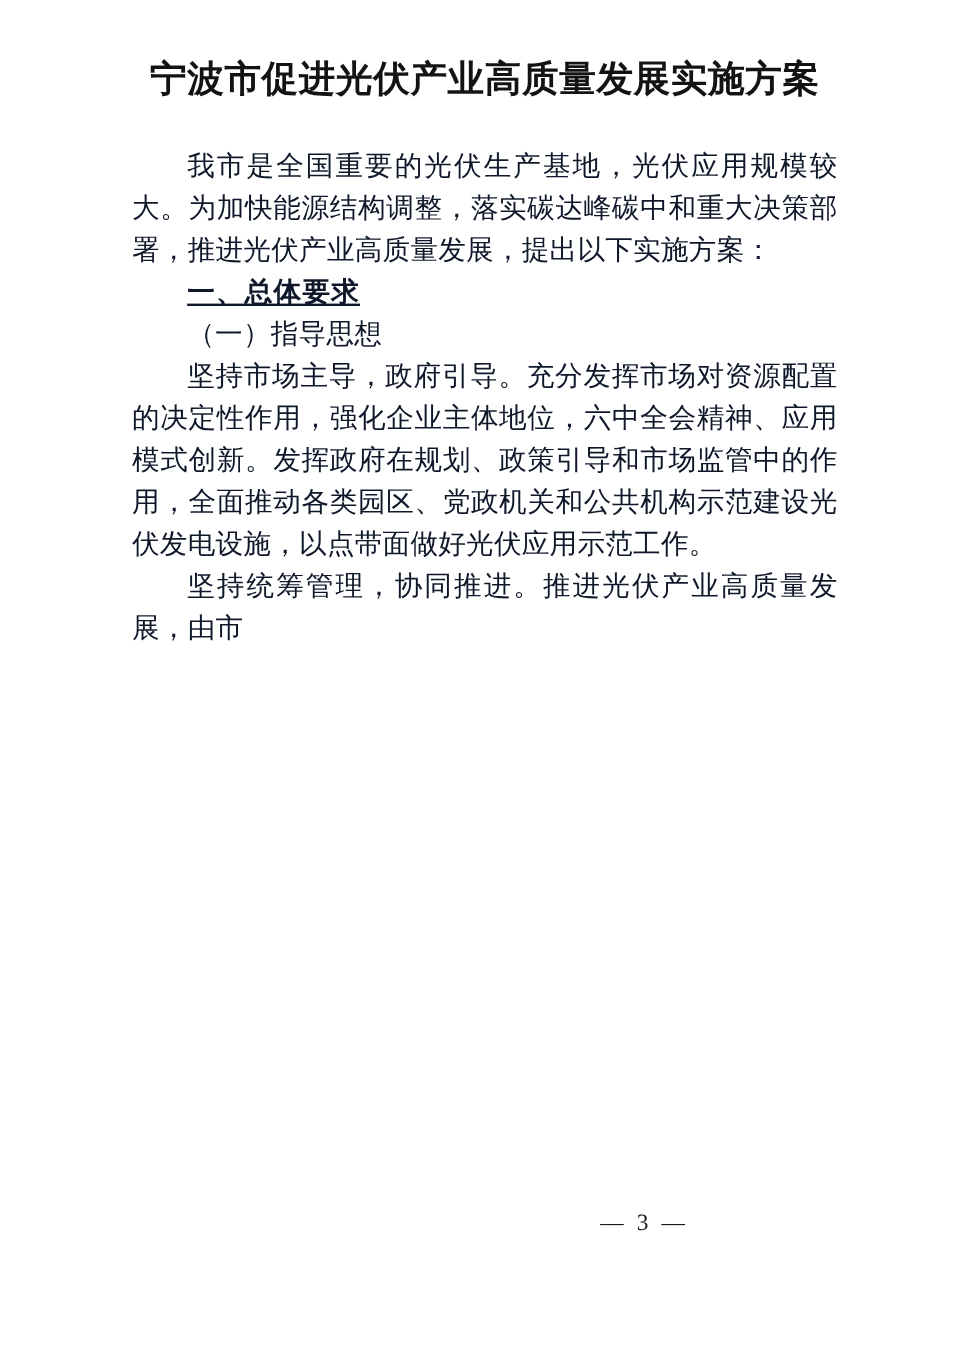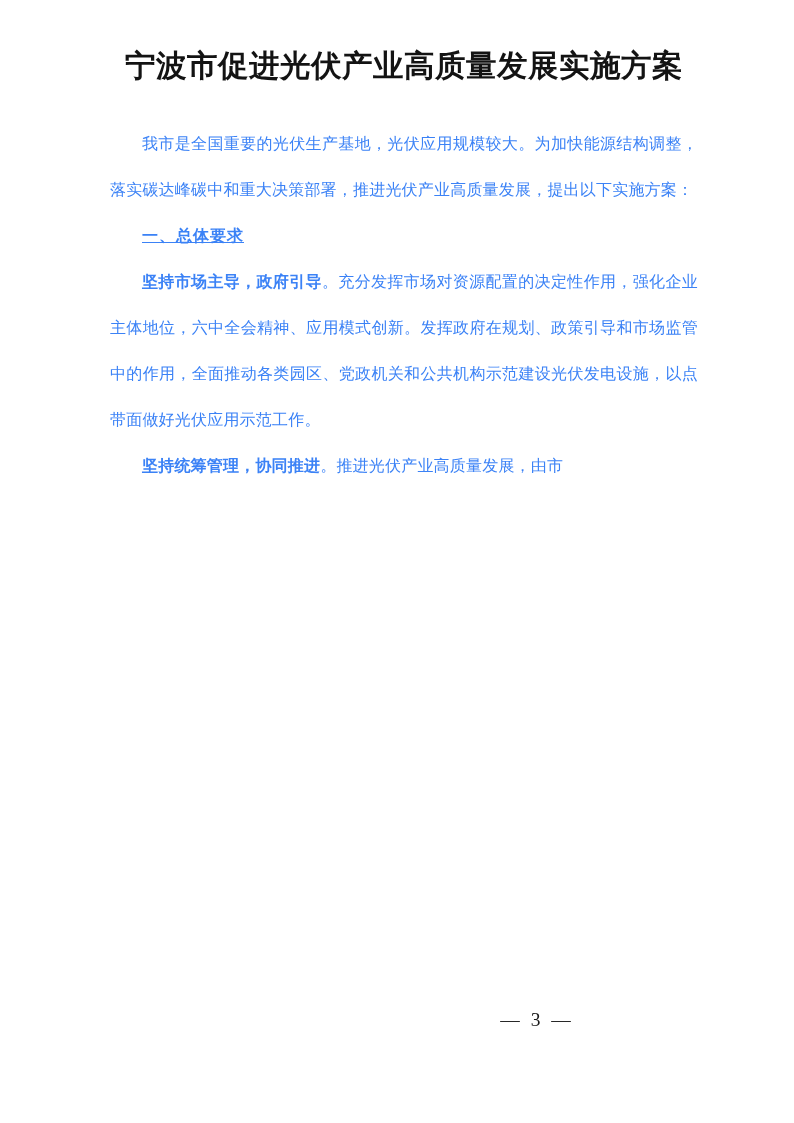--- a/index.html
+++ b/index.html
@@ -30,41 +30,41 @@
     font-size: 30.5px;
     line-height: 1.2;
     text-align: center;
     letter-spacing: 0.5px;
     margin: 0 0 36px 0;
     color: #131313;
     white-space: nowrap;
   }
   p {
     margin: 0;
-    font-size: 16px;
-    line-height: 46px;
+    font-size: 23px;
+    line-height: 35px;
     text-align: justify;
     text-justify: inter-ideograph;
     letter-spacing: 0.2px;
-    color: #3b82f6;
+    color: #0f172a;
   }
   .indent {
     text-indent: 2em;
   }
   .heading-1 {
     font-weight: bold;
     text-indent: 2em;
     letter-spacing: 1px;
     text-decoration: underline;
   }
   .heading-2 {
     text-indent: 2em;
   }
   .strong-lead {
-    font-weight: bold;
+    font-weight: normal;
   }
   .page-number {
     position: absolute;
     left: 0;
     right: 0;
     bottom: 92px;
     text-align: center;
     font-size: 19.5px;
     letter-spacing: 3px;
     color: #1a1a1a;
@@ -78,20 +78,21 @@
 <body>
 
 <div class="page">
 
   <h1 class="doc-title">宁波市促进光伏产业高质量发展实施方案</h1>
 
   <p class="indent">我市是全国重要的光伏生产基地，光伏应用规模较大。为加快能源结构调整，落实碳达峰碳中和重大决策部署，推进光伏产业高质量发展，提出以下实施方案：</p>
 
   <p class="heading-1">一、总体要求</p>
 
+  <p class="heading-2">（一）指导思想</p>
 
 
 
   <p class="indent"><span class="strong-lead">坚持市场主导，政府引导</span><span>。充分发挥市场对资源配置的决定性作用，强化企业主体地位，六中全会精神、应用模式创新。发挥政府在规划、政策引导和市场监管中的作用，全面推动各类园区、党政机关和公共机构示范建设光伏发电设施，以点带面做好光伏应用示范工作。</span></p>
 
   <p class="indent"><span class="strong-lead">坚持统筹管理，协同推进</span><span>。推进光伏产业高质量发展，由市</span></p>
 
   <div class="page-number"><span class="pn-inner">— 3 —</span></div>
 
 </div>

